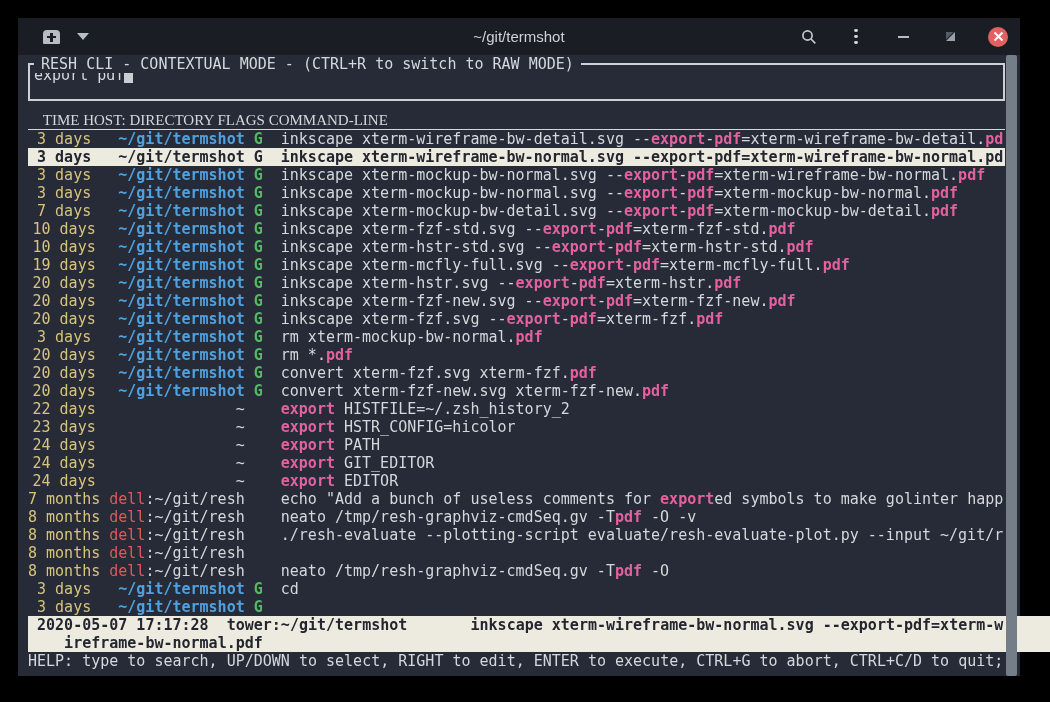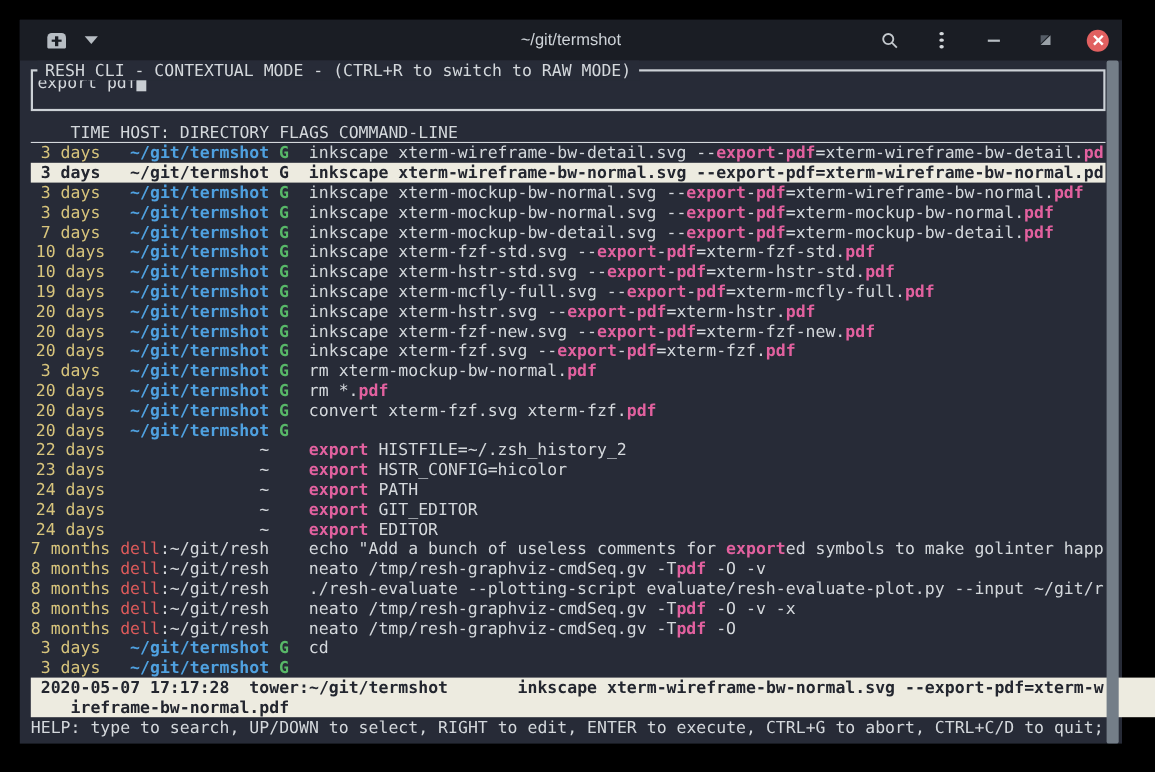--- a/index.html
+++ b/index.html
@@ -38,21 +38,21 @@
           line-height:18px; color:#d4d8dc; }
   .searchbox { position:relative; width:977px; height:38px;
                border:2px solid #ccd1d6; margin-bottom:10px; }
   .legend { position:absolute; top:-10px; left:4px; background:#272b37;
             padding:0 7px; white-space:pre; }
   .query { padding:1px 0 0 4px; white-space:pre; }
   .cursor { display:inline-block; width:9px; height:16px; background:#c9ced3;
             vertical-align:-3px; }
 
   .header-line { white-space:pre; width:977px; height:19px;
-                 border-bottom:1px solid #d4d8dc; }
+                 border-bottom:1px solid #d4d8dc;font-family:Liberation Serif, serif; }
 
   .rows { }
   .row { display:flex; height:18px; white-space:pre; width:977px; }
   .row.selected { background:#edebe0; }
   .row.selected span { color:#23262f !important; font-weight:bold; }
   .col-time { flex:none; display:inline-block; width:8ch; text-align:center; color:#d7c47c; }
   .col-host { flex:none; display:inline-block; width:15ch; text-align:right; margin-left:1ch; }
   .col-flag { flex:none; display:inline-block; width:1ch; margin-left:1ch;
               color:#58b768; font-weight:bold; }
   .col-cmd { margin-left:2ch; flex:1; overflow:hidden; }
@@ -129,30 +129,30 @@
         <div class="row"><span class="col-time">7 days</span><span class="col-host"><span class="c-blue">~/git/termshot</span></span><span class="col-flag">G</span><span class="col-cmd"><span class="c-plain">inkscape xterm-mockup-bw-detail.svg --</span><span class="hl">export</span><span class="c-plain">-</span><span class="hl">pdf</span><span class="c-plain">=xterm-mockup-bw-detail.</span><span class="hl">pdf</span></span></div>
         <div class="row"><span class="col-time">10 days</span><span class="col-host"><span class="c-blue">~/git/termshot</span></span><span class="col-flag">G</span><span class="col-cmd"><span class="c-plain">inkscape xterm-fzf-std.svg --</span><span class="hl">export</span><span class="c-plain">-</span><span class="hl">pdf</span><span class="c-plain">=xterm-fzf-std.</span><span class="hl">pdf</span></span></div>
         <div class="row"><span class="col-time">10 days</span><span class="col-host"><span class="c-blue">~/git/termshot</span></span><span class="col-flag">G</span><span class="col-cmd"><span class="c-plain">inkscape xterm-hstr-std.svg --</span><span class="hl">export</span><span class="c-plain">-</span><span class="hl">pdf</span><span class="c-plain">=xterm-hstr-std.</span><span class="hl">pdf</span></span></div>
         <div class="row"><span class="col-time">19 days</span><span class="col-host"><span class="c-blue">~/git/termshot</span></span><span class="col-flag">G</span><span class="col-cmd"><span class="c-plain">inkscape xterm-mcfly-full.svg --</span><span class="hl">export</span><span class="c-plain">-</span><span class="hl">pdf</span><span class="c-plain">=xterm-mcfly-full.</span><span class="hl">pdf</span></span></div>
         <div class="row"><span class="col-time">20 days</span><span class="col-host"><span class="c-blue">~/git/termshot</span></span><span class="col-flag">G</span><span class="col-cmd"><span class="c-plain">inkscape xterm-hstr.svg --</span><span class="hl">export</span><span class="c-plain">-</span><span class="hl">pdf</span><span class="c-plain">=xterm-hstr.</span><span class="hl">pdf</span></span></div>
         <div class="row"><span class="col-time">20 days</span><span class="col-host"><span class="c-blue">~/git/termshot</span></span><span class="col-flag">G</span><span class="col-cmd"><span class="c-plain">inkscape xterm-fzf-new.svg --</span><span class="hl">export</span><span class="c-plain">-</span><span class="hl">pdf</span><span class="c-plain">=xterm-fzf-new.</span><span class="hl">pdf</span></span></div>
         <div class="row"><span class="col-time">20 days</span><span class="col-host"><span class="c-blue">~/git/termshot</span></span><span class="col-flag">G</span><span class="col-cmd"><span class="c-plain">inkscape xterm-fzf.svg --</span><span class="hl">export</span><span class="c-plain">-</span><span class="hl">pdf</span><span class="c-plain">=xterm-fzf.</span><span class="hl">pdf</span></span></div>
         <div class="row"><span class="col-time">3 days</span><span class="col-host"><span class="c-blue">~/git/termshot</span></span><span class="col-flag">G</span><span class="col-cmd"><span class="c-plain">rm xterm-mockup-bw-normal.</span><span class="hl">pdf</span></span></div>
         <div class="row"><span class="col-time">20 days</span><span class="col-host"><span class="c-blue">~/git/termshot</span></span><span class="col-flag">G</span><span class="col-cmd"><span class="c-plain">rm *.</span><span class="hl">pdf</span></span></div>
         <div class="row"><span class="col-time">20 days</span><span class="col-host"><span class="c-blue">~/git/termshot</span></span><span class="col-flag">G</span><span class="col-cmd"><span class="c-plain">convert xterm-fzf.svg xterm-fzf.</span><span class="hl">pdf</span></span></div>
-        <div class="row"><span class="col-time">20 days</span><span class="col-host"><span class="c-blue">~/git/termshot</span></span><span class="col-flag">G</span></div>
+        <div class="row"><span class="col-time">20 days</span><span class="col-host"><span class="c-blue">~/git/termshot</span></span><span class="col-flag">G</span><span class="col-cmd"><span class="c-plain">convert xterm-fzf-new.svg xterm-fzf-new.</span><span class="hl">pdf</span></span></div>
         <div class="row"><span class="col-time">22 days</span><span class="col-host"><span class="c-plain">~</span></span><span class="col-flag"></span><span class="col-cmd"><span class="hl">export</span><span class="c-plain"> HISTFILE=~/.zsh_history_2</span></span></div>
         <div class="row"><span class="col-time">23 days</span><span class="col-host"><span class="c-plain">~</span></span><span class="col-flag"></span><span class="col-cmd"><span class="hl">export</span><span class="c-plain"> HSTR_CONFIG=hicolor</span></span></div>
         <div class="row"><span class="col-time">24 days</span><span class="col-host"><span class="c-plain">~</span></span><span class="col-flag"></span><span class="col-cmd"><span class="hl">export</span><span class="c-plain"> PATH</span></span></div>
         <div class="row"><span class="col-time">24 days</span><span class="col-host"><span class="c-plain">~</span></span><span class="col-flag"></span><span class="col-cmd"><span class="hl">export</span><span class="c-plain"> GIT_EDITOR</span></span></div>
         <div class="row"><span class="col-time">24 days</span><span class="col-host"><span class="c-plain">~</span></span><span class="col-flag"></span><span class="col-cmd"><span class="hl">export</span><span class="c-plain"> EDITOR</span></span></div>
         <div class="row"><span class="col-time">7 months</span><span class="col-host"><span class="c-red">dell</span><span class="c-plain">:~/git/resh</span></span><span class="col-flag"></span><span class="col-cmd"><span class="c-plain">echo "Add a bunch of useless comments for </span><span class="hl">export</span><span class="c-plain">ed symbols to make golinter happ</span></span></div>
         <div class="row"><span class="col-time">8 months</span><span class="col-host"><span class="c-red">dell</span><span class="c-plain">:~/git/resh</span></span><span class="col-flag"></span><span class="col-cmd"><span class="c-plain">neato /tmp/resh-graphviz-cmdSeq.gv -T</span><span class="hl">pdf</span><span class="c-plain"> -O -v</span></span></div>
         <div class="row"><span class="col-time">8 months</span><span class="col-host"><span class="c-red">dell</span><span class="c-plain">:~/git/resh</span></span><span class="col-flag"></span><span class="col-cmd"><span class="c-plain">./resh-evaluate --plotting-script evaluate/resh-evaluate-plot.py --input ~/git/r</span></span></div>
-        <div class="row"><span class="col-time">8 months</span><span class="col-host"><span class="c-red">dell</span><span class="c-plain">:~/git/resh</span></span><span class="col-flag"></span><span class="col-cmd"><span class="c-plain">neato /tmp/resh-graphviz-cmdSeq.gv -T</span><span class="hl">pdf</span><span class="c-plain"> -O -v -x</span></span></div>
+        <div class="row"><span class="col-time">8 months</span><span class="col-host"><span class="c-red">dell</span><span class="c-plain">:~/git/resh</span></span><span class="col-flag"></span></div>
         <div class="row"><span class="col-time">8 months</span><span class="col-host"><span class="c-red">dell</span><span class="c-plain">:~/git/resh</span></span><span class="col-flag"></span><span class="col-cmd"><span class="c-plain">neato /tmp/resh-graphviz-cmdSeq.gv -T</span><span class="hl">pdf</span><span class="c-plain"> -O</span></span></div>
         <div class="row"><span class="col-time">3 days</span><span class="col-host"><span class="c-blue">~/git/termshot</span></span><span class="col-flag">G</span><span class="col-cmd"><span class="c-plain">cd</span></span></div>
         <div class="row"><span class="col-time">3 days</span><span class="col-host"><span class="c-blue">~/git/termshot</span></span><span class="col-flag">G</span></div>
       </div>
 
     <div class="statusbar">
       <div class="sline"> 2020-05-07 17:17:28  tower:~/git/termshot       inkscape xterm-wireframe-bw-normal.svg --export-pdf=xterm-w</div>
       <div class="sline">    ireframe-bw-normal.pdf</div>
     </div>
 

